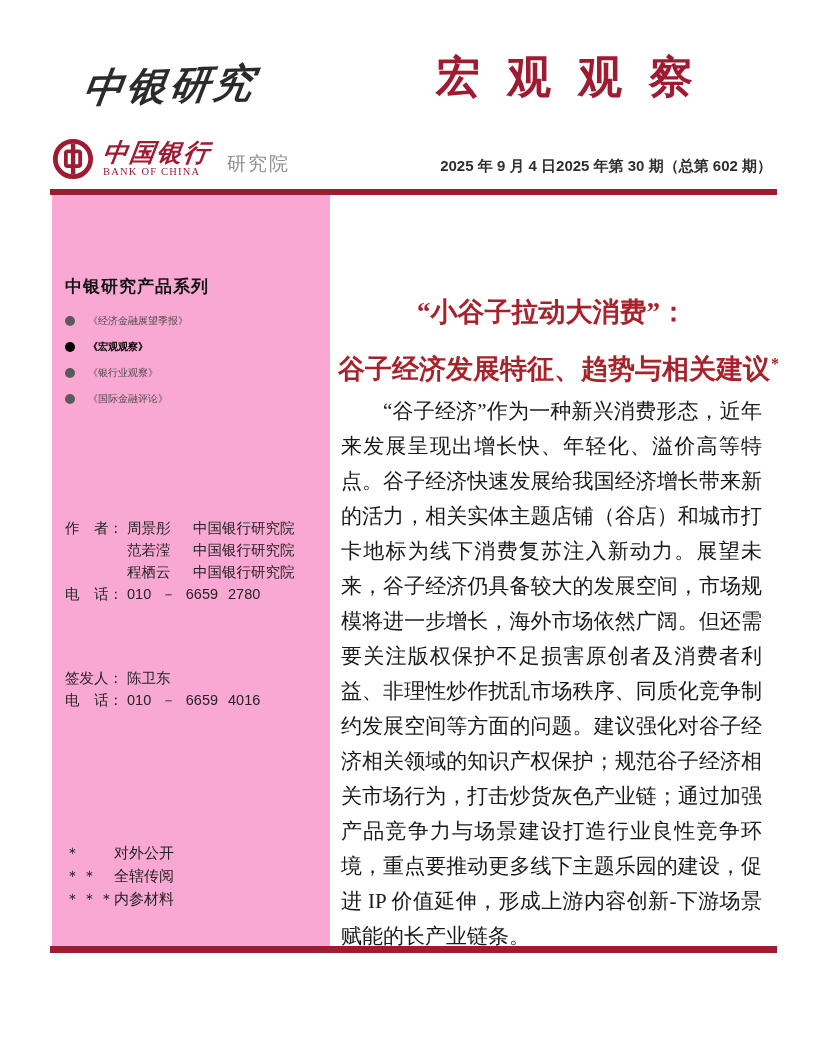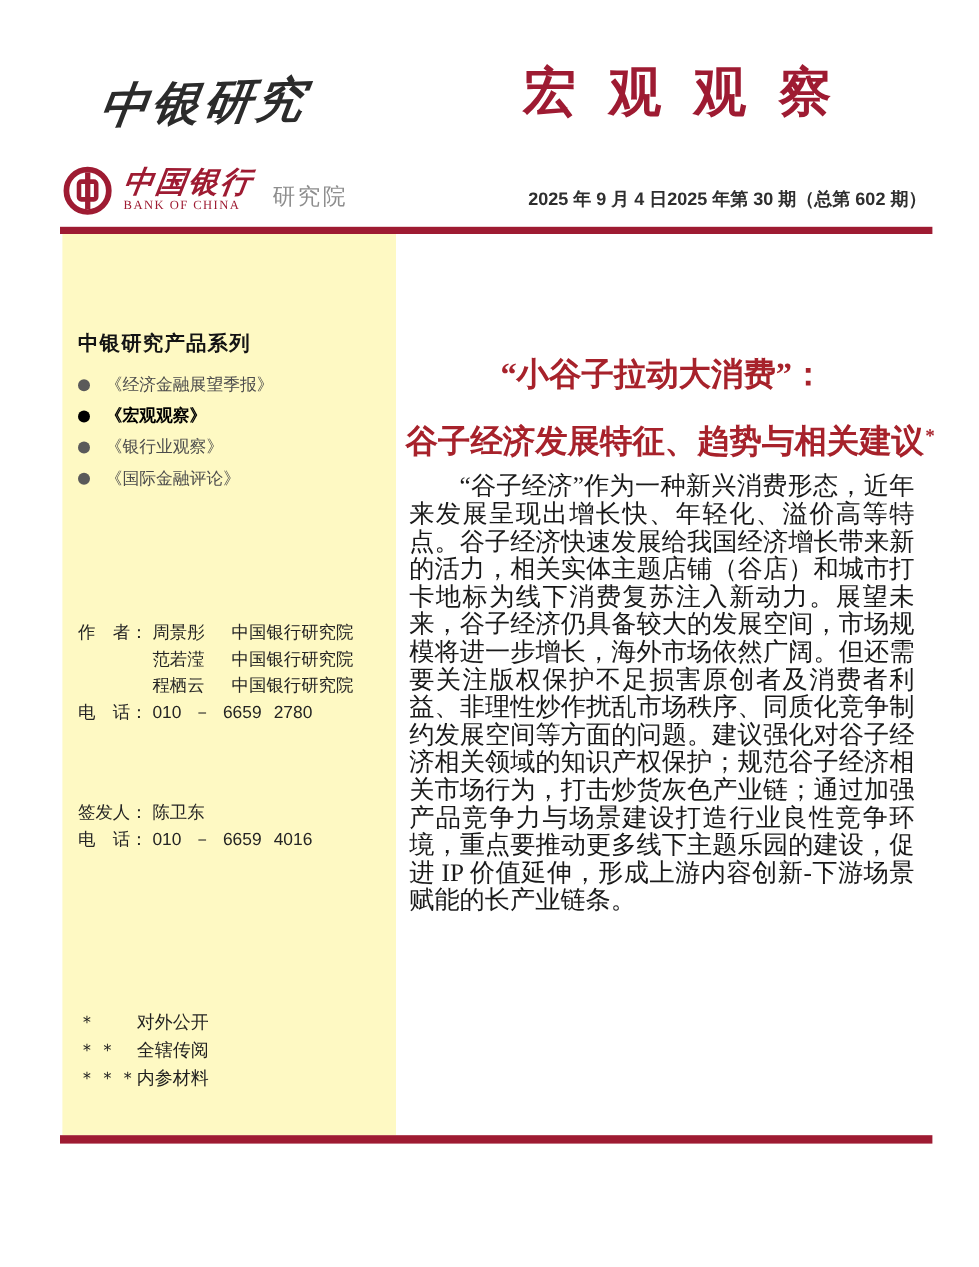--- a/index.html
+++ b/index.html
@@ -38,34 +38,34 @@
   .date-row{
     position:absolute;left:412px;right:44px;top:157px;
     display:flex;justify-content:flex-end;align-items:center;
     font-family:"Liberation Sans","DejaVu Sans",sans-serif;
     font-size:15px;font-weight:600;color:#2e2e2e;white-space:nowrap;
   }
   
   .rule-top{position:absolute;left:50px;top:189px;width:727px;height:6px;background:#9E1B32;}
   .rule-bottom{position:absolute;left:50px;top:946px;width:727px;height:7px;background:#9E1B32;}
   .sidebar{
-    position:absolute;left:52px;top:195px;width:278px;height:751px;background:#fef9c3;
+    position:absolute;left:52px;top:195px;width:278px;height:751px;background:#f9a8d4;
     font-family:"Liberation Sans","DejaVu Sans",sans-serif;
   }
   .series-title{
     position:absolute;left:13px;top:80px;font-size:17px;font-weight:bold;color:#141414;
     letter-spacing:1px;white-space:nowrap;
   }
   .series-list{position:absolute;left:13px;top:113px;}
   .series-item{display:flex;align-items:center;height:26px;white-space:nowrap;}
   .series-item .bullet{
     width:10px;height:10px;border-radius:50%;background:#5a5a5a;
     margin-right:13px;flex:0 0 auto;
   }
-  .series-item .s-label{font-size:14px;color:#4c4c4c;}
+  .series-item .s-label{font-size:10px;color:#4c4c4c;}
   .series-item.active .bullet{background:#000000;}
   .series-item.active .s-label{color:#000000;font-weight:bold;}
   .info-block{position:absolute;left:13px;font-size:14.5px;color:#242424;line-height:22px;}
   .info-row{display:flex;white-space:nowrap;align-items:center;}
   .info-label{width:62px;flex:0 0 auto;}
   .info-name{width:66px;flex:0 0 auto;}
   .phone-val{word-spacing:6px;}
   .authors-block{top:322px;}
   .contacts-block{top:472px;}
   .footnotes{position:absolute;left:13px;top:646px;font-size:15px;color:#1f1f1f;line-height:23px;}
@@ -73,21 +73,21 @@
   .fn-stars{width:49px;flex:0 0 auto;letter-spacing:2px;}
   
   .article-title{
     position:absolute;left:338px;top:286px;width:428px;text-align:center;
     color:#A7222B;font-weight:bold;font-size:27px;line-height:52px;
     white-space:nowrap;
   }
   .article-title .sup{font-size:16px;vertical-align:9px;margin-left:1px;}
   .article-body{
     position:absolute;left:341px;top:394px;width:421px;
-    font-size:21px;line-height:23px;color:#191919;
+    font-size:21px;line-height:35px;color:#191919;
     text-align:justify;text-indent:2em;
     font-family:"Liberation Serif","DejaVu Serif",serif;
   }
 </style>
 </head>
 <body>
 
 <div class="page">
 
   <div class="brush-logo">中银研究</div>

